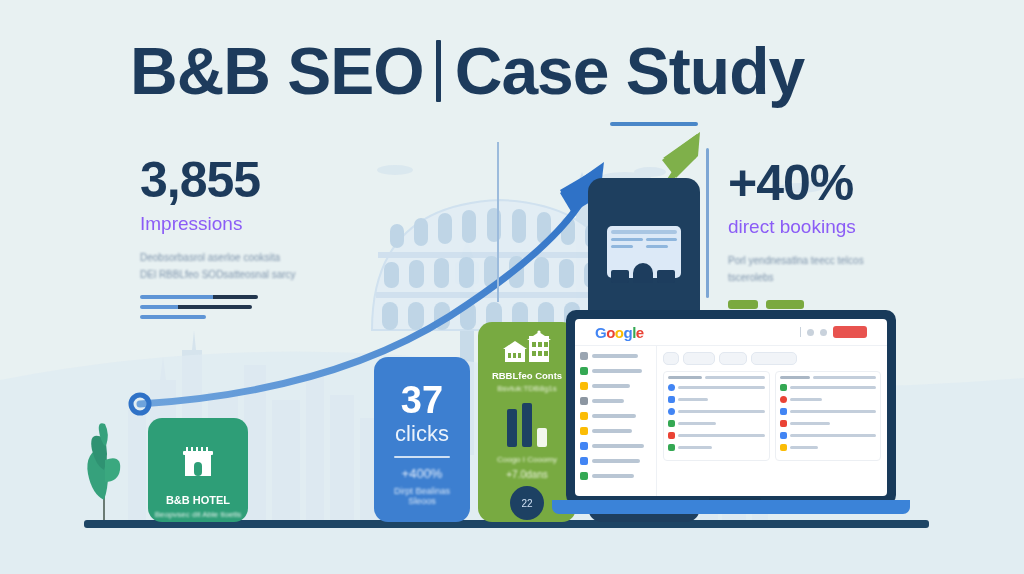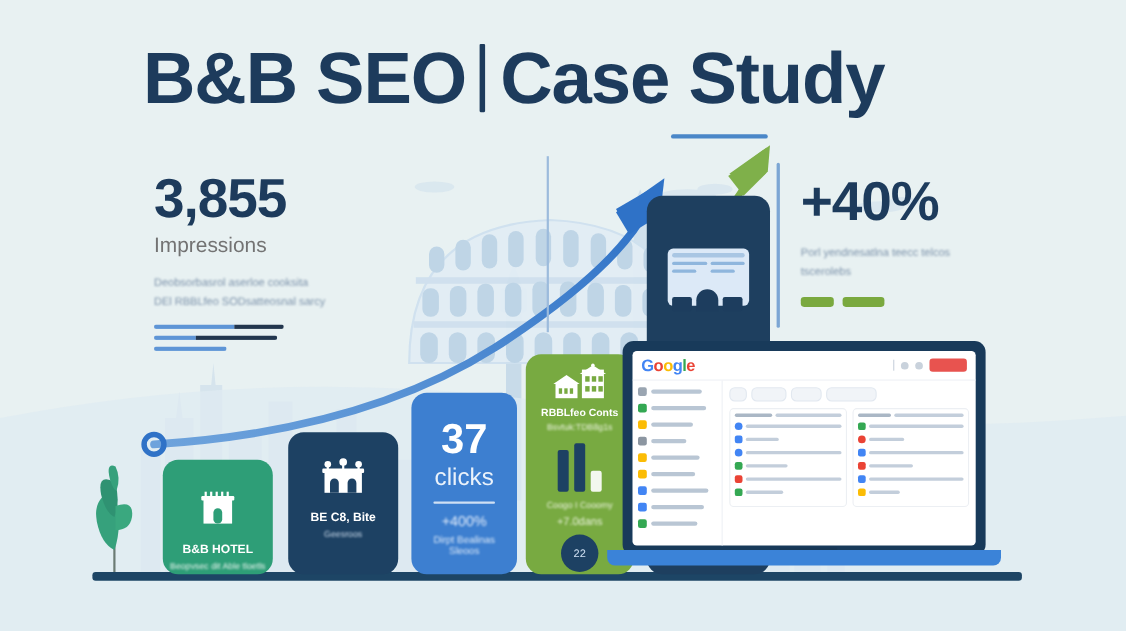--- a/index.html
+++ b/index.html
@@ -21,21 +21,21 @@
     line-height:1;white-space:nowrap;
   }
   .title-divider{
     width:5px;height:62px;background:#1d3b5c;margin:0 14px 0 12px;border-radius:1px;
   }
   .title-underline{position:absolute;left:610px;top:122px;width:88px;height:4px;background:#4a87c8;border-radius:2px;}
 
   
   .stat{position:absolute;}
   .stat .big{font-size:50px;font-weight:bold;color:#1d3b5c;line-height:1;letter-spacing:-1px;}
-  .stat .sub{font-size:19px;color:#737373;margin-top:8px;font-weight:500;}
+  .stat .sub{font-size:19px;color:#8b5cf6;margin-top:8px;font-weight:500;}
   .stat .blurb{font-size:10px;color:#7d93ab;margin-top:14px;line-height:1.7;filter:blur(0.9px);max-width:180px;}
   .stat-left{left:140px;top:155px;}
   .stat-right{left:728px;top:158px;}
   .rule-left{position:absolute;left:706px;top:148px;width:3px;height:150px;background:#7ca6d4;border-radius:2px;}
   .rule-tick{position:absolute;left:497px;top:142px;width:2px;height:160px;background:#9cbbdc;}
 
   .barsmini{margin-top:12px;}
   .barmini{height:4px;border-radius:2px;margin-bottom:6px;display:flex;overflow:hidden;}
   .barmini .f{background:#5e95d6;}
   .barmini .r{background:#22364e;}
@@ -79,21 +79,21 @@
   .sitecard .srow{display:flex;gap:4px;align-items:flex-end;height:28px;}
   .sitecard .sbox{background:#1d3d5e;border-radius:2px;}
 
   
   .laptop{position:absolute;left:566px;top:310px;width:330px;height:218px;}
   .lid{position:absolute;left:0;top:0;width:330px;height:195px;background:#183a5a;border-radius:10px;padding:9px;box-sizing:border-box;}
   .screen{width:100%;height:100%;background:#ffffff;border-radius:4px;overflow:hidden;position:relative;}
   .lbase{position:absolute;left:-14px;top:190px;width:358px;height:14px;background:#3b83d8;border-radius:0 0 7px 7px;}
   .lnotch{position:absolute;left:143px;top:188px;width:52px;height:6px;background:#173754;border-radius:0 0 5px 5px;}
 
-  .bhead{height:26px;display:flex;align-items:center;padding:0 8px;border-bottom:1px solid #eef1f5;}
+  .bhead{height:26px;display:flex;align-items:center;padding:0 20px;border-bottom:1px solid #eef1f5;}
   .glogo{font-size:15px;font-weight:bold;letter-spacing:-0.5px;}
   .glogo span:nth-child(1){color:#4285f4;}
   .glogo span:nth-child(2){color:#ea4335;}
   .glogo span:nth-child(3){color:#fbbc05;}
   .glogo span:nth-child(4){color:#4285f4;}
   .glogo span:nth-child(5){color:#34a853;}
   .glogo span:nth-child(6){color:#ea4335;}
   .bhead-right{margin-left:auto;display:flex;align-items:center;gap:6px;}
   .dot{width:7px;height:7px;border-radius:50%;background:#c9d2dc;}
   .vline{width:1px;height:10px;background:#c9d2dc;}
@@ -251,20 +251,21 @@
         </div>
       <div class="barmini" style="width:66px">
           <div class="f" style="width:100%"></div>
         </div>
     </div>
   </div>
 
   <div class="rule-left"></div>
   <div class="stat stat-right">
     <div class="big">+40%</div>
+    <div class="sub">direct bookings</div>
     <div class="blurb">
       <div>Porl yendnesatlna teecc telcos</div>
       <div>tscerolebs</div>
     </div>
     <div class="greenpills">
       <div class="gp" style="width:30px"></div>
       <div class="gp" style="width:38px"></div>
     </div>
   </div>
 
@@ -290,42 +291,20 @@
             <rect x="23" y="5" width="2" height="4"></rect>
             <rect x="28" y="5" width="2" height="4"></rect>
           </g>
         <rect x="16" y="20" width="8" height="14" rx="4" fill="#2e9e77"></rect>
       </svg>
     </div>
     <div class="coltitle" style="margin-top:12px">B&amp;B HOTEL</div>
     <div class="colsub">Beopvsec dit Able tloetls</div>
   </div>
 
-  <div class="col c2">
-    <div class="colicon" style="margin-top:22px">
-      <svg width="46" height="36" viewBox="0 0 46 36">
-        <g fill="#ffffff">
-          <rect x="6" y="14" width="34" height="19"></rect>
-          <rect x="4" y="11" width="38" height="4" rx="1"></rect>
-          <circle cx="9" cy="7" r="3"></circle>
-            <circle cx="23" cy="5" r="3.5"></circle>
-            <circle cx="37" cy="7" r="3"></circle>
-          <rect x="8" y="8" width="2" height="4"></rect>
-            <rect x="22" y="7" width="2" height="5"></rect>
-            <rect x="36" y="8" width="2" height="4"></rect>
-        </g>
-        <g fill="#1d4163">
-          <path d="M11 33 v-9 a4 4 0 0 1 8 0 v9 z"></path>
-          <path d="M27 33 v-9 a4 4 0 0 1 8 0 v9 z"></path>
-        </g>
-      </svg>
-    </div>
-    <div class="coltitle" style="margin-top:14px">BE C8, Bite</div>
-    <div class="colsub">Geesroos</div>
-  </div>
 
   <div class="col c3">
     <div class="bignum" style="margin-top:24px">37</div>
     <div class="bignumlbl">clicks</div>
     <div class="hairline"></div>
     <div style="text-align:center;font-size:13px;color:#e4eefb;filter:blur(0.9px)">+400%</div>
     <div style="text-align:center;font-size:9px;color:#dbe9f8;filter:blur(0.9px);margin-top:5px">Dirpt Bealinas</div>
     <div style="text-align:center;font-size:9px;color:#dbe9f8;filter:blur(0.9px)">Sleoos</div>
   </div>
 

